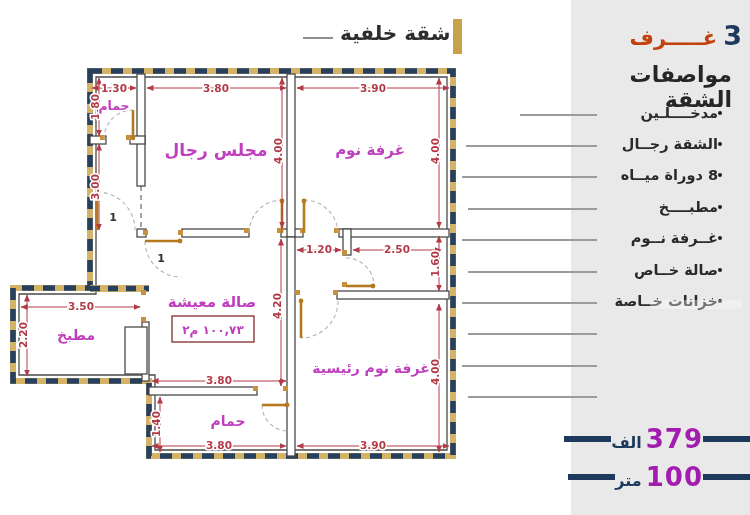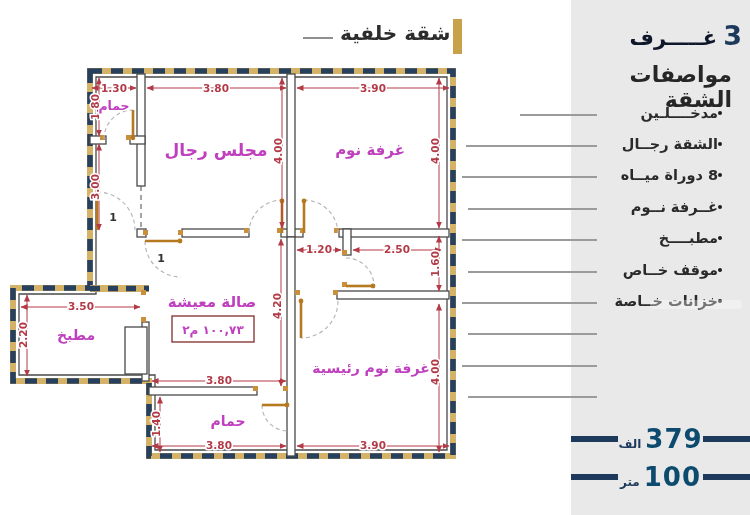--- a/index.html
+++ b/index.html
@@ -2,31 +2,31 @@
 <html><head>
 <meta charset="utf-8">
 <style>
   html,body{margin:0;padding:0;background:#fff;}
   .screen{position:relative;width:750px;height:515px;background:#ffffff;overflow:hidden;
           font-family:"DejaVu Sans",sans-serif;}
   
   .panel{position:absolute;left:571px;top:0;width:179px;height:515px;background:#e9e9e9;direction:rtl;}
   .panel-header{position:absolute;top:20px;right:8px;display:flex;align-items:baseline;gap:6px;direction:rtl;}
   .panel-header .num{color:#1d3a5c;font-size:27px;font-weight:bold;}
-  .panel-header .word{color:#0f172a;font-size:21px;font-weight:bold;}
+  .panel-header .word{color:#c2410c;font-size:21px;font-weight:bold;}
   .specs-title{position:absolute;top:62px;right:18px;font-size:22px;font-weight:bold;color:#262626;}
   .spec-list{position:absolute;top:97px;right:0;left:0;}
   .spec-item{height:31.4px;display:flex;align-items:center;direction:rtl;padding-right:28px;}
   .spec-item .dot{width:4px;height:4px;border-radius:50%;background:#1e1e1e;flex:0 0 auto;}
   .spec-item .lbl{font-size:14.5px;font-weight:bold;color:#2a2a2a;white-space:nowrap;}
   .price-row{position:absolute;left:0;right:0;display:flex;align-items:center;justify-content:space-between;direction:rtl;}
   .price-row .bar{width:47px;height:6px;background:#1d3a5c;flex:0 0 auto;}
   .price-row .val{display:flex;align-items:baseline;gap:4px;direction:rtl;}
-  .price-row .big{font-size:26px;font-weight:bold;color:#0c4a6e;letter-spacing:1px;}
-  .price-row .unit{font-size:12px;font-weight:bold;color:#1d3a5c;text-align:right;}
+  .price-row .big{font-size:26px;font-weight:bold;color:#a21caf;letter-spacing:1px;}
+  .price-row .unit{font-size:16px;font-weight:bold;color:#1d3a5c;text-align:right;}
   .row-price{top:424px;}
   .row-area{top:462px;}
   
   .leader{position:absolute;height:2px;background:#9b9b9b;z-index:3;}
   
   .plan-title{position:absolute;left:340px;top:21px;width:112px;text-align:left;font-size:20px;
               font-weight:bold;color:#2d2d2d;direction:rtl;white-space:nowrap;}
   .title-bar{position:absolute;left:453px;top:19px;width:9px;height:35px;background:#c8a24b;}
   .title-dash{position:absolute;left:303px;top:37px;width:30px;height:2px;background:#8f8f8f;}
   
@@ -228,29 +228,29 @@
       <div class="spec-item">
           <span class="dot"></span>
           <span class="lbl">الشقة رجــال</span>
         </div>
       <div class="spec-item">
           <span class="dot"></span>
           <span class="lbl">8 دوراة ميــاه</span>
         </div>
       <div class="spec-item">
           <span class="dot"></span>
+          <span class="lbl">مطبــــخ</span>
+        </div>
+      <div class="spec-item">
+          <span class="dot"></span>
           <span class="lbl">غــرفة نــوم</span>
         </div>
       <div class="spec-item">
           <span class="dot"></span>
-          <span class="lbl">مطبــــخ</span>
-        </div>
-      <div class="spec-item">
-          <span class="dot"></span>
-          <span class="lbl">موقف خــاص</span>
+          <span class="lbl">صالة خــاص</span>
         </div>
       <div class="spec-item">
           <span class="dot"></span>
           <span class="lbl">خزانات خــاصة</span>
         </div>
     </div>
 
     <div class="price-row row-price">
       <span class="bar"></span>
       <span class="val">

